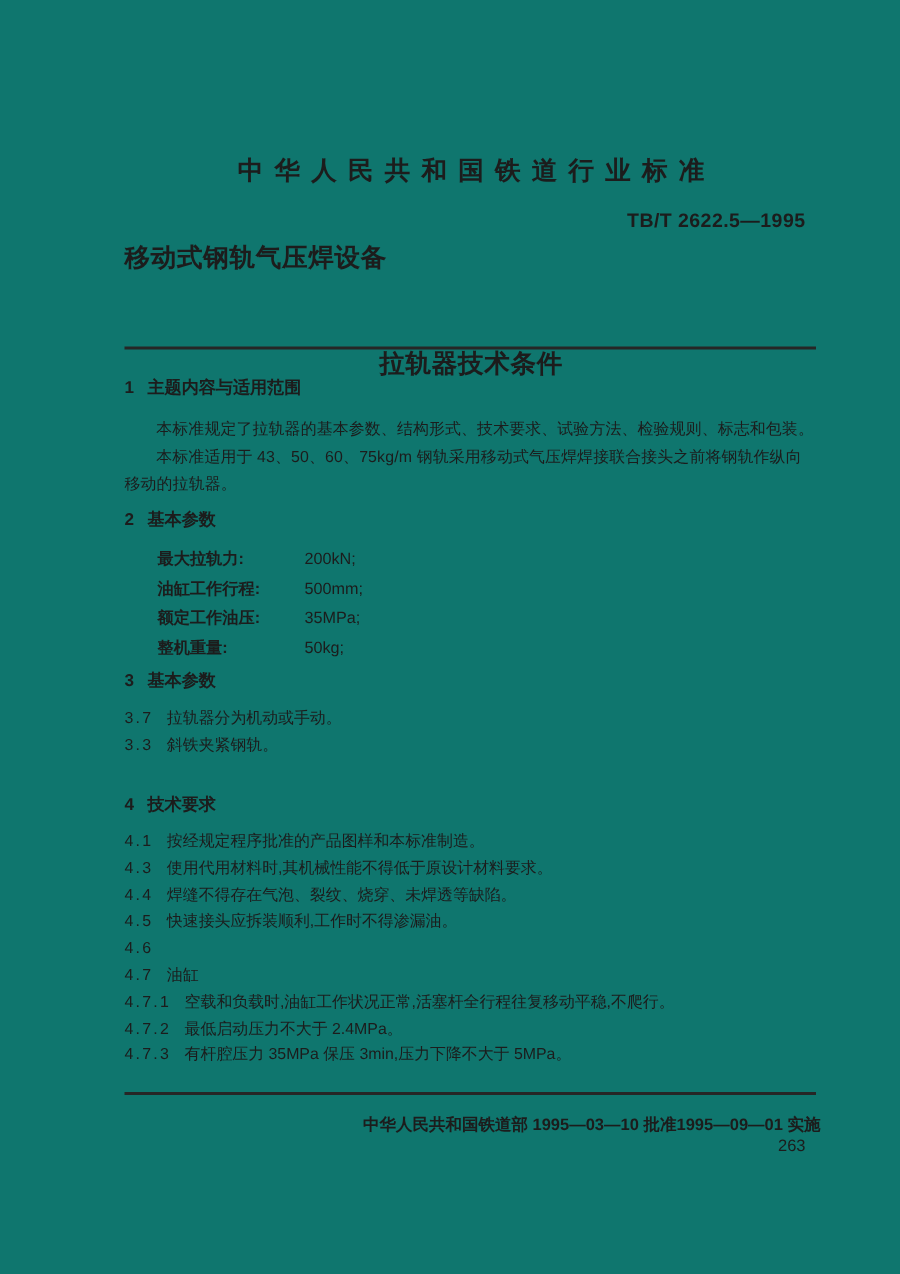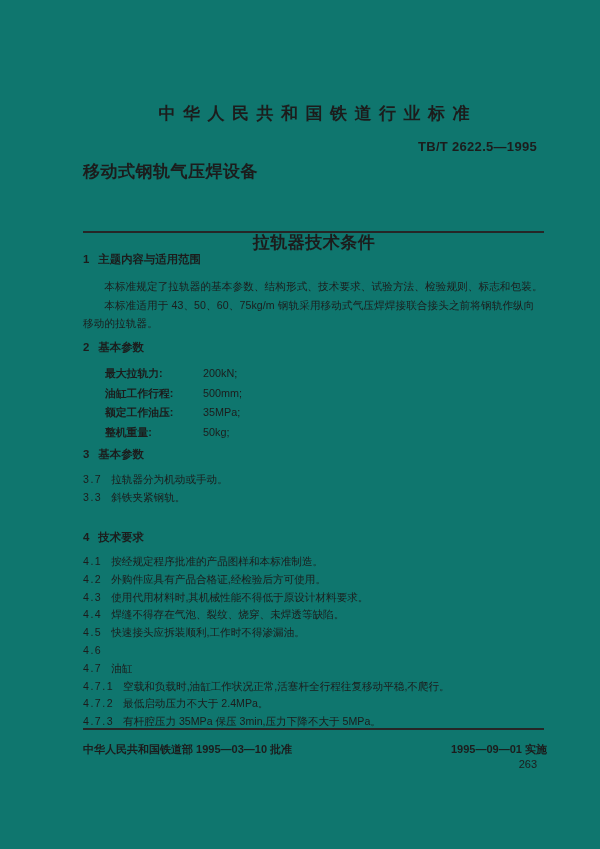--- a/index.html
+++ b/index.html
@@ -50,21 +50,21 @@
   .param-list { margin-top: 8px; padding-left: 22px; }
   .param-row { display: flex; font-size: 10.8px; line-height: 19.5px; }
   .param-label { width: 98px; font-weight: bold; }
   .clauses { margin-top: 7px; }
   .clause { display: flex; font-size: 10.6px; line-height: 18px; }
   #s4 .clause { line-height: 17.8px; }
   .cnum { letter-spacing: 1.5px; margin-right: 9px; white-space: nowrap; }
   
   .footer {
     position: absolute; top: 742px; left: 83px; width: 464px;
-    display: flex; justify-content: space-between;
+    display: flex; justify-content: flex-end;
     font-size: 11px; font-weight: bold;
   }
   .page-no {
     position: absolute; top: 758px; left: 83px; width: 454px;
     text-align: right; font-size: 11px;
   }
 </style>
 </head>
 <body>
 
@@ -131,24 +131,20 @@
     <div class="sec-h">
       <span>4</span>
       <span>技术要求</span>
     </div>
     <div class="clauses">
       <div class="clause">
         <span class="cnum">4.1</span>
         <span class="ctext">按经规定程序批准的产品图样和本标准制造。</span>
       </div>
       <div class="clause">
-        <span class="cnum">4.2</span>
-        <span class="ctext">外购件应具有产品合格证,经检验后方可使用。</span>
-      </div>
-      <div class="clause">
         <span class="cnum">4.3</span>
         <span class="ctext">使用代用材料时,其机械性能不得低于原设计材料要求。</span>
       </div>
       <div class="clause">
         <span class="cnum">4.4</span>
         <span class="ctext">焊缝不得存在气泡、裂纹、烧穿、未焊透等缺陷。</span>
       </div>
       <div class="clause">
         <span class="cnum">4.5</span>
         <span class="ctext">快速接头应拆装顺利,工作时不得渗漏油。</span>

